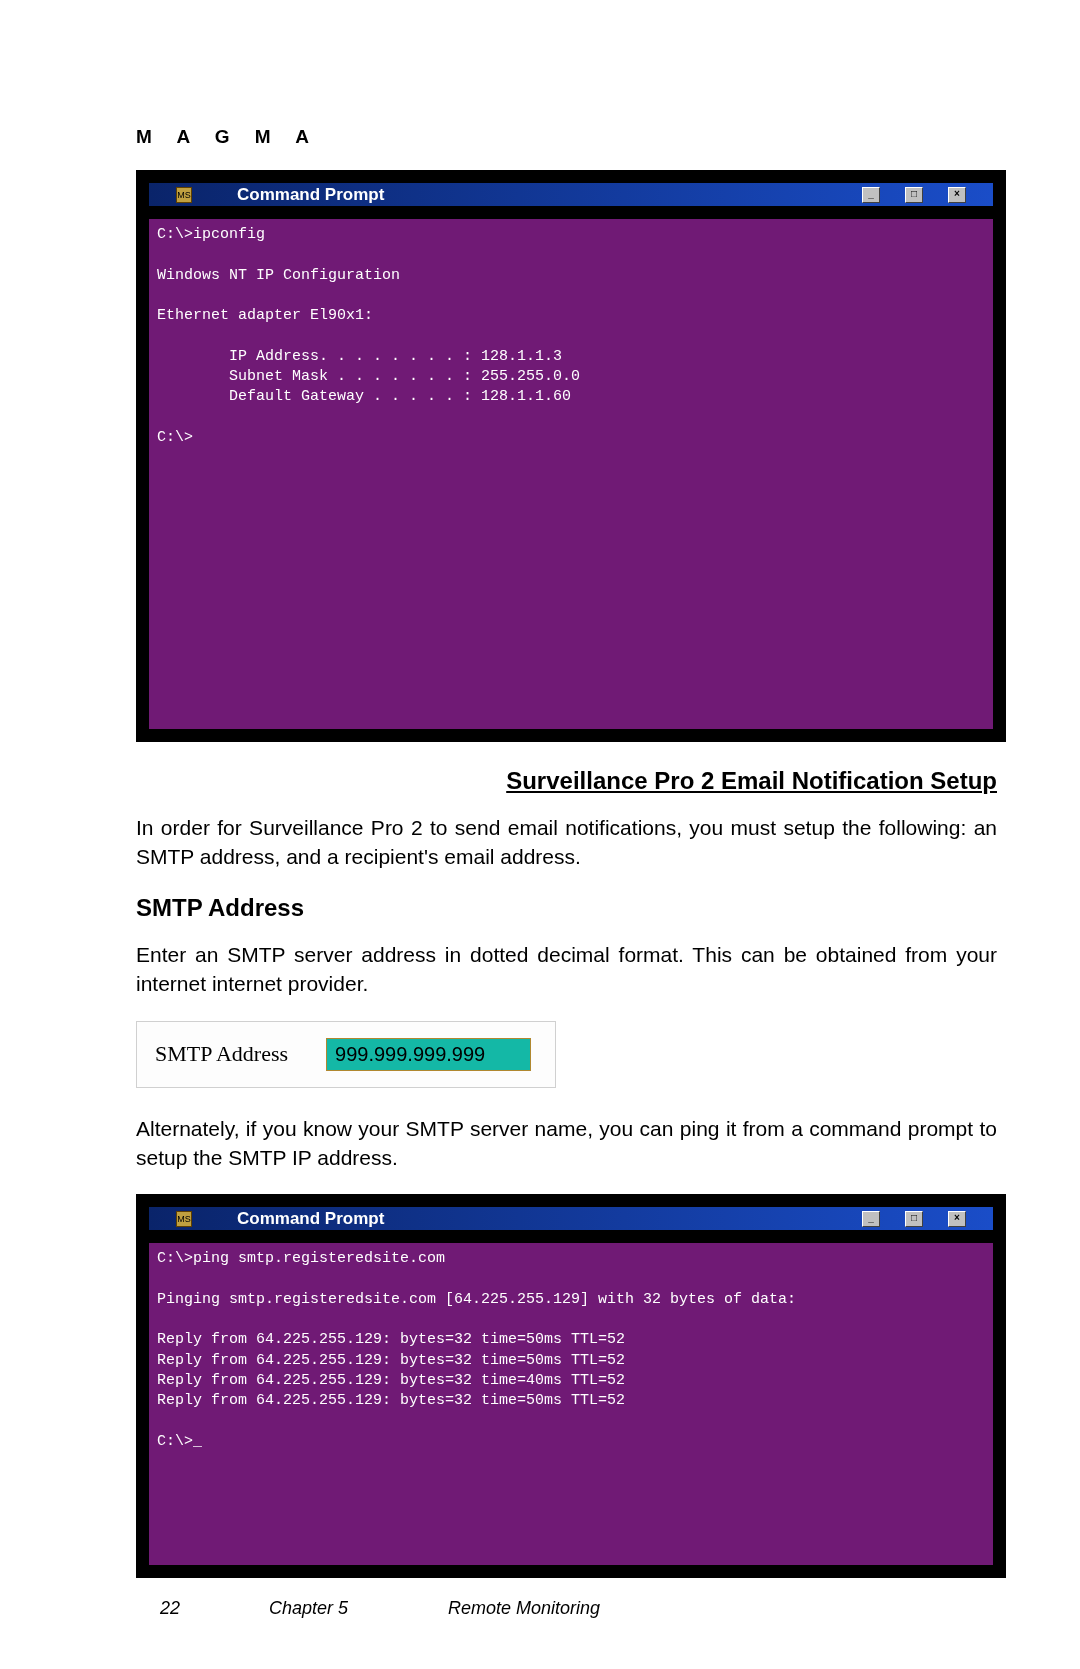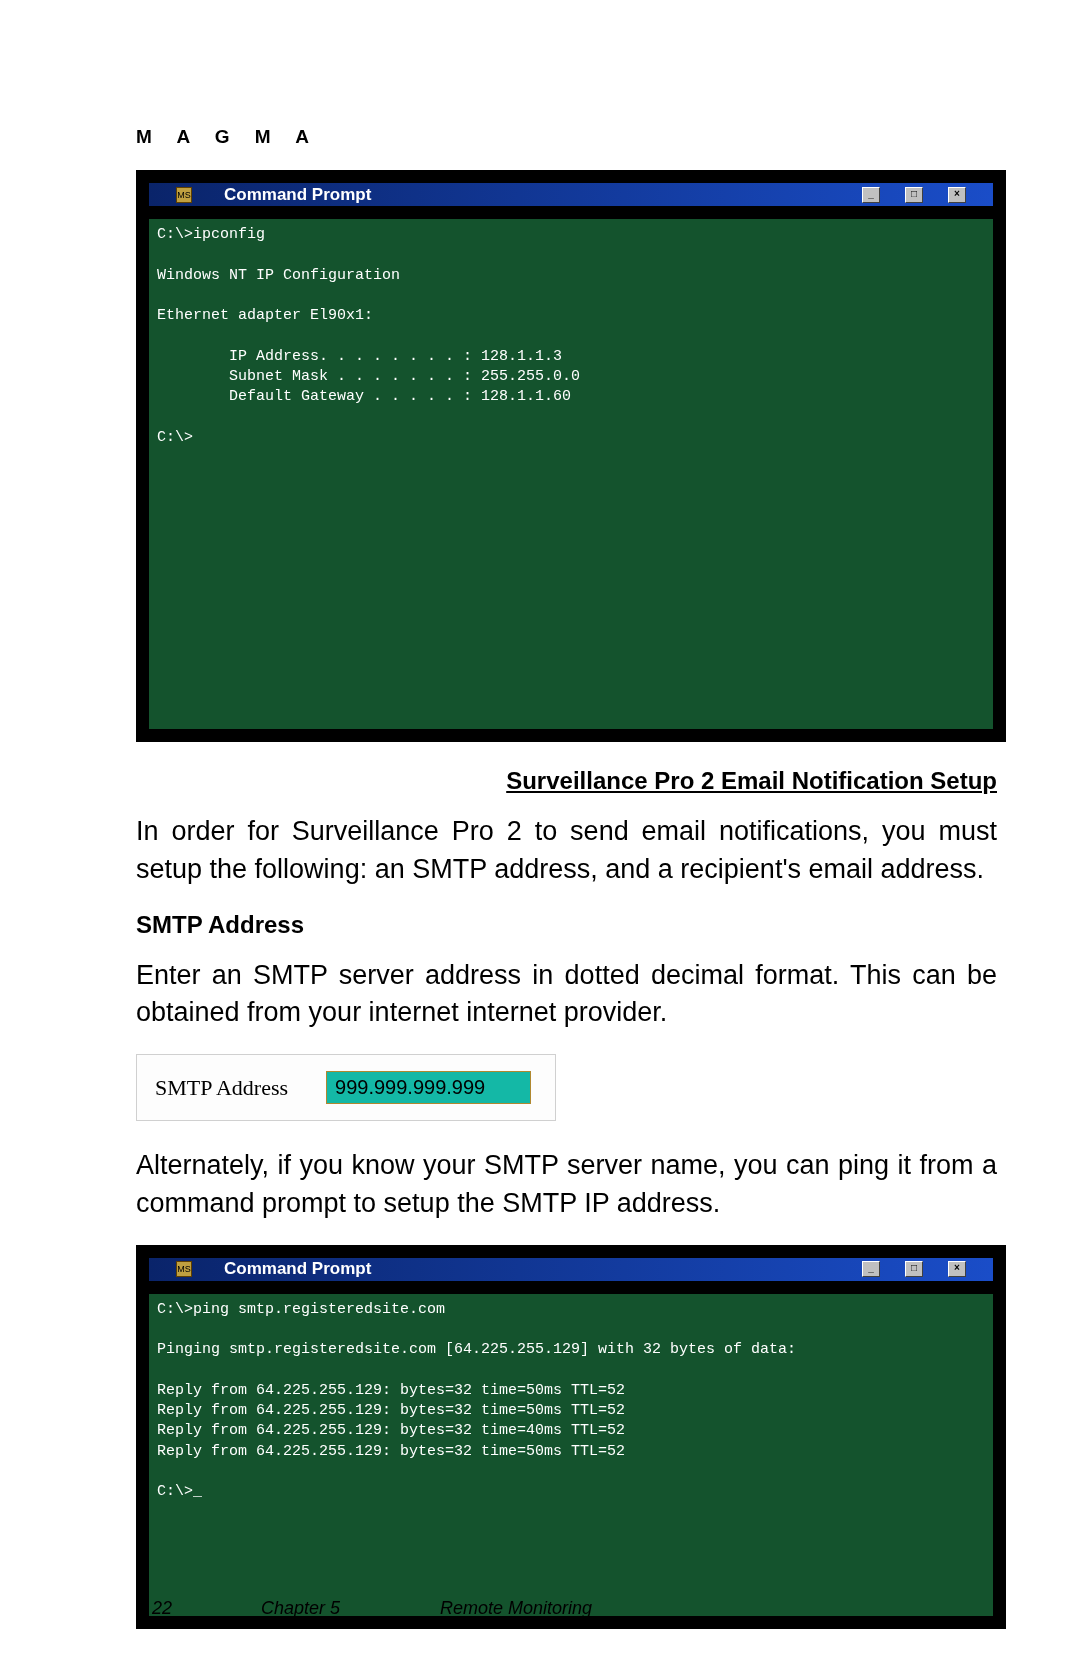--- a/index.html
+++ b/index.html
@@ -30,21 +30,21 @@
       height: 24px;
       display: flex;
       align-items: center;
       justify-content: space-between;
       padding: 0 3px;
       border-bottom: 1px solid #000;
     }
     .cmd-titlebar-left {
       display: flex;
       align-items: center;
-      gap: 8px;
+      gap: 21px;
       justify-content: center;
     }
     .cmd-icon {
       width: 16px;
       height: 16px;
       background: #c0a040;
       display: inline-block;
       border: 1px solid #604000;
       font-size: 9px;
       line-height: 14px;
@@ -69,40 +69,40 @@
       border-right-color: #404040;
       border-bottom-color: #404040;
       font-size: 10px;
       line-height: 12px;
       text-align: center;
       color: #000;
       font-family: Arial;
       font-weight: bold;
     }
     .cmd-content {
-      background: #14532d;
+      background: #701a75;
       color: #fff;
       font-family: "Courier New", monospace;
       font-size: 15px;
       line-height: 1.35;
       padding: 6px 8px;
       white-space: pre;
       overflow: hidden;
     }
     .cmd-window-1 .cmd-content { height: 510px; }
     .cmd-window-2 .cmd-content { height: 322px; }
     .section-heading {
       font-size: 24px;
       font-weight: bold;
       text-decoration: underline;
       margin-bottom: 18px;
       text-align: right;
     }
     .body-text {
-      font-size: 27px;
+      font-size: 21px;
       line-height: 1.4;
       margin-bottom: 22px;
       text-align: justify;
     }
     .sub-heading {
       font-size: 24px;
       font-weight: bold;
       margin-bottom: 18px;
     }
     .smtp-field-row {
@@ -125,21 +125,21 @@
       background: #14b8a6;
       padding: 4px 8px;
       font-family: Arial, sans-serif;
       font-size: 20px;
       color: #000;
       width: 205px;
     }
     .footer {
       position: absolute;
       bottom: 50px;
-      left: 104px;
+      left: 112px;
       font-style: italic;
       font-size: 18px;
     }
     .footer-page { display: inline-block; width: 80px; }
     .footer-chapter { display: inline-block; width: 150px; }
   </style>
 </head>
 <body>
 
 <div class="header-brand">M A G M A</div>

